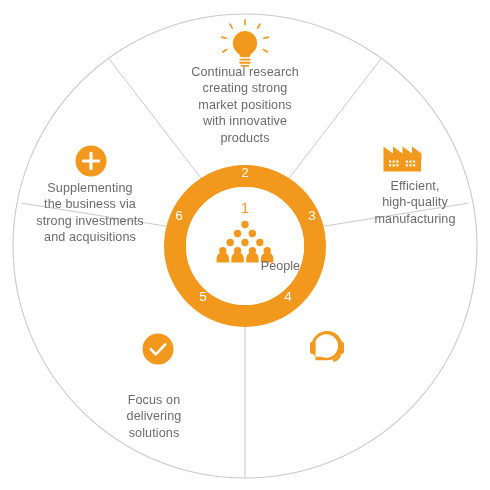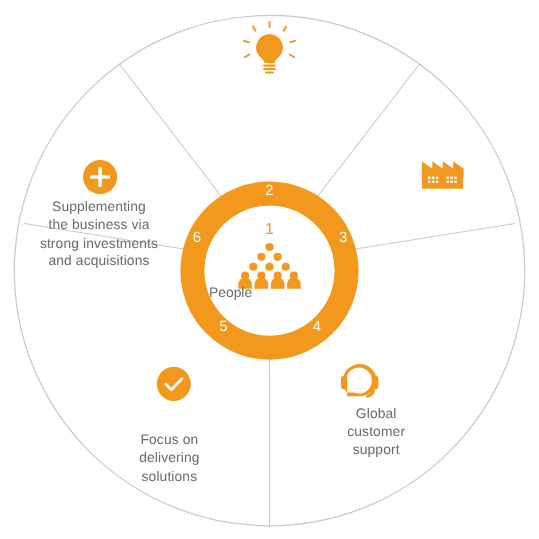--- a/index.html
+++ b/index.html
@@ -11,21 +11,21 @@
   .seg-label{position:absolute;text-align:center;color:#6b6b6b;
              font-size:12.6px;line-height:16.4px;letter-spacing:.1px;
              white-space:pre-line;}
   .seg-top   {left:160px; top:64px;  width:170px;}
   .seg-right {left:352px; top:178px; width:126px;}
   .seg-bright{left:282px; top:368px; width:120px;}
   .seg-bleft {left:94px;  top:368px; width:120px;margin-top:24px;}
   .seg-left  {left:22px;  top:180px; width:136px;}
 
   .center-label{position:absolute;left:190px;top:258px;width:110px;
-                text-align:left;color:#6b6b6b;font-size:12.6px;
+                text-align:right;color:#6b6b6b;font-size:12.6px;
                 line-height:16px;}
 </style>
 </head>
 <body>
 
 <div id="stage">
 
   <svg id="diagram" viewBox="0 0 490 490">
 
     <circle cx="245" cy="246" r="232" fill="none" stroke="#c9c9c9" stroke-width="1.1"></circle>
@@ -133,23 +133,28 @@
     </g>
 
     <g>
       <circle cx="91" cy="161" r="15.5" fill="#F2981D"></circle>
       <rect x="89.4" y="152.0" width="3.2" height="18.0" rx="1.0" fill="#ffffff"></rect>
       <rect x="82.0" y="159.4" width="18.0" height="3.2" rx="1.0" fill="#ffffff"></rect>
     </g>
 
   </svg>
 
-  <div class="seg-label seg-bright">Global
-customer
-support</div>
+  <div class="seg-label seg-top">Continual research
+creating strong
+market positions
+with innovative
+products</div>
+  <div class="seg-label seg-right">Efficient,
+high-quality
+manufacturing</div>
   <div class="seg-label seg-bleft">Focus on
 delivering
 solutions</div>
   <div class="seg-label seg-left">Supplementing
 the business via
 strong investments
 and acquisitions</div>
 
   <div class="center-label">People</div>
 

